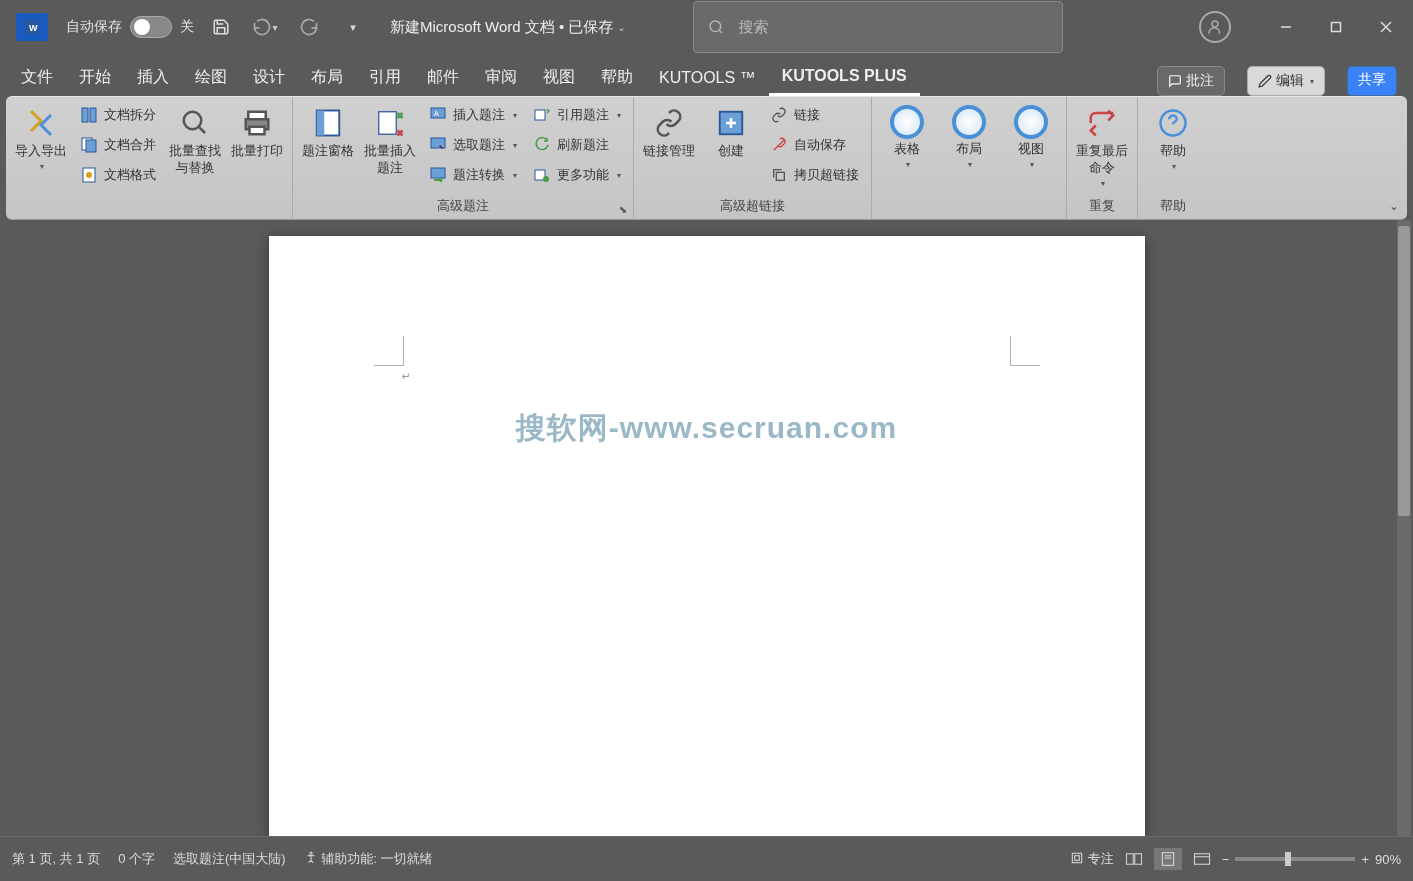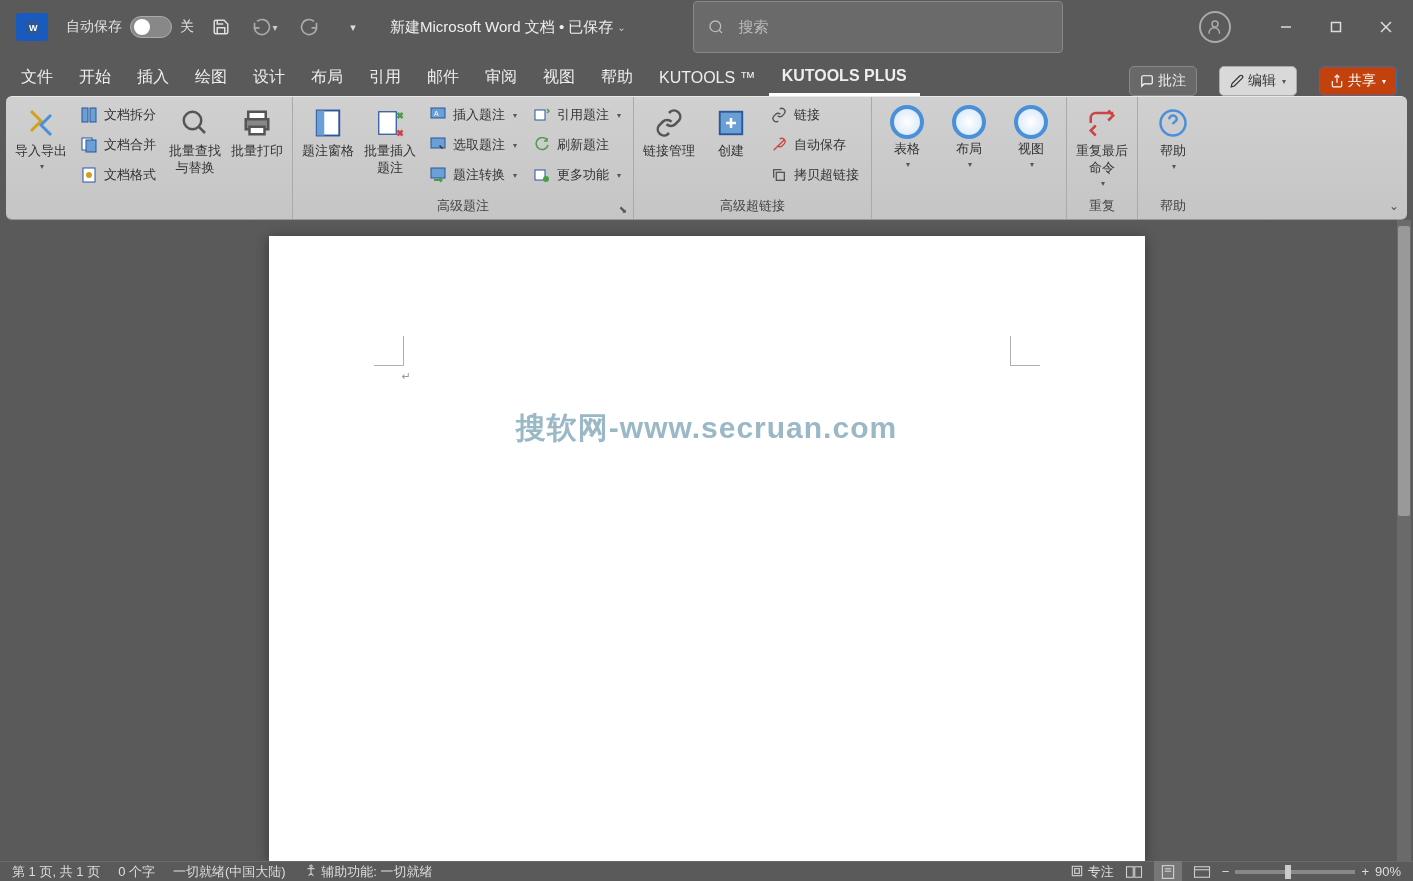--- a/index.html
+++ b/index.html
@@ -22,21 +22,21 @@
     .win-btn { width: 46px; height: 36px; display: flex; align-items: center; justify-content: center; color: #ddd; cursor: pointer; }
     
     
     .tabs { height: 42px; background: #5a5a5a; display: flex; align-items: flex-end; padding: 0 8px; justify-content: space-between; }
     .tabs-left { display: flex; align-items: center; }
     .tab { padding: 8px 13px; color: #eee; font-size: 16px; cursor: pointer; }
     .tab.active { border-bottom: 3px solid #fff; font-weight: bold; }
     .tabs-right { display: flex; align-items: center; gap: 22px; padding-right: 8px; }
     .pill-btn { height: 30px; border-radius: 5px; display: flex; align-items: center; gap: 4px; padding: 0 10px; font-size: 14px; cursor: pointer; border: 1px solid #888; background: #696969; color: #eee; }
     .pill-btn.edit { background: #d9d9d9; color: #333; border-color: #aaa; }
-    .pill-btn.share { background: #c2410c; color: #fff; border-color: #3b6fa8; }
+    .pill-btn.share { background: #3b82f6; color: #fff; border-color: #3b6fa8; flex-direction: column; }
     
     
     .ribbon { background: linear-gradient(#d0d0d0, #c5c5c5); height: 124px; display: flex; border-bottom: 1px solid #999; border-top: 1px solid #e8e8e8; border-radius: 6px; margin: 0 6px; position: relative; }
     .ribbon-group { display: flex; flex-direction: column; border-right: 1px solid #aaa; padding: 4px 6px 2px; position: relative; }
     .ribbon-group-label { font-size: 13px; color: #444; text-align: center; padding: 2px 0; }
     .ribbon-group-content { flex: 1; display: flex; align-items: flex-start; gap: 4px; }
     .big-btn { display: flex; flex-direction: column; align-items: center; justify-content: flex-start; width: 58px; padding: 4px 2px; cursor: pointer; gap: 2px; }
     .big-btn-icon { width: 36px; height: 36px; display: flex; align-items: center; justify-content: center; }
     .big-btn-label { font-size: 13px; color: #333; text-align: center; line-height: 1.3; }
     .sm-btn-col { display: flex; flex-direction: column; gap: 2px; }
@@ -52,21 +52,21 @@
     .page { width: 876px; background: #fff; margin-top: 16px; position: relative; box-shadow: 0 2px 12px rgba(0,0,0,0.4); }
     .page-corner { position: absolute; width: 30px; height: 30px; }
     .corner-tl { top: 100px; left: 105px; border-right: 1px solid #b0b0b0; border-bottom: 1px solid #b0b0b0; }
     .corner-tr { top: 100px; right: 105px; border-left: 1px solid #b0b0b0; border-bottom: 1px solid #b0b0b0; }
     .cursor-mark { position: absolute; top: 134px; left: 133px; font-size: 11px; color: #999; }
     .watermark { position: absolute; top: 172px; left: 50%; transform: translateX(-50%); font-size: 30px; font-weight: bold; color: #9bb8c7; letter-spacing: 1px; }
     .scrollbar { position: absolute; right: 2px; top: 0; width: 14px; height: 100%; background: #6a6a6a; }
     .scroll-thumb { position: absolute; top: 6px; width: 12px; left: 1px; height: 290px; background: #999; border-radius: 2px; }
     
     
-    .status-bar { height: 20px; background: #5a5a5a; display: flex; align-items: center; padding: 0 12px; color: #ddd; font-size: 13px; gap: 18px; border-top: 1px solid #6a6a6a; }
+    .status-bar { height: 45px; background: #5a5a5a; display: flex; align-items: center; padding: 0 12px; color: #ddd; font-size: 13px; gap: 18px; border-top: 1px solid #6a6a6a; }
     .status-right { margin-left: auto; display: flex; align-items: center; gap: 6px; }
     .view-btn { width: 28px; height: 22px; display: flex; align-items: center; justify-content: center; cursor: pointer; color: #ccc; }
     .view-btn.active { background: #777; }
     .zoom-slider { width: 120px; height: 4px; background: #888; position: relative; }
     .zoom-thumb { width: 6px; height: 14px; background: #ccc; position: absolute; top: -5px; left: 50px; }
   </style>
 </head>
 <body>
 
 <div class="title-bar">
@@ -459,21 +459,21 @@
     <div class="watermark">搜软网-www.secruan.com</div>
   </div>
   <div class="scrollbar">
     <div class="scroll-thumb"></div>
   </div>
 </div>
 
 <div class="status-bar">
   <span>第 1 页, 共 1 页</span>
   <span>0 个字</span>
-  <span>一切就绪(中国大陆)</span>
+  <span>选取题注(中国大陆)</span>
   <span><svg width="14" height="14" viewBox="0 0 24 24" fill="none" stroke="#ccc" stroke-width="2" style="vertical-align:-2px;">
         <circle cx="12" cy="4" r="2"></circle>
         <path d="M6 8h12M12 8v8M8 20l4-4 4 4"></path>
       </svg> <span>辅助功能: 一切就绪</span></span>
   <div class="status-right">
     <span><svg width="14" height="14" viewBox="0 0 24 24" fill="none" stroke="#ccc" stroke-width="2" style="vertical-align:-2px;">
           <rect x="4" y="4" width="16" height="16"></rect>
           <rect x="8" y="8" width="8" height="8"></rect>
         </svg> <span>专注</span></span>
     <div class="view-btn">

